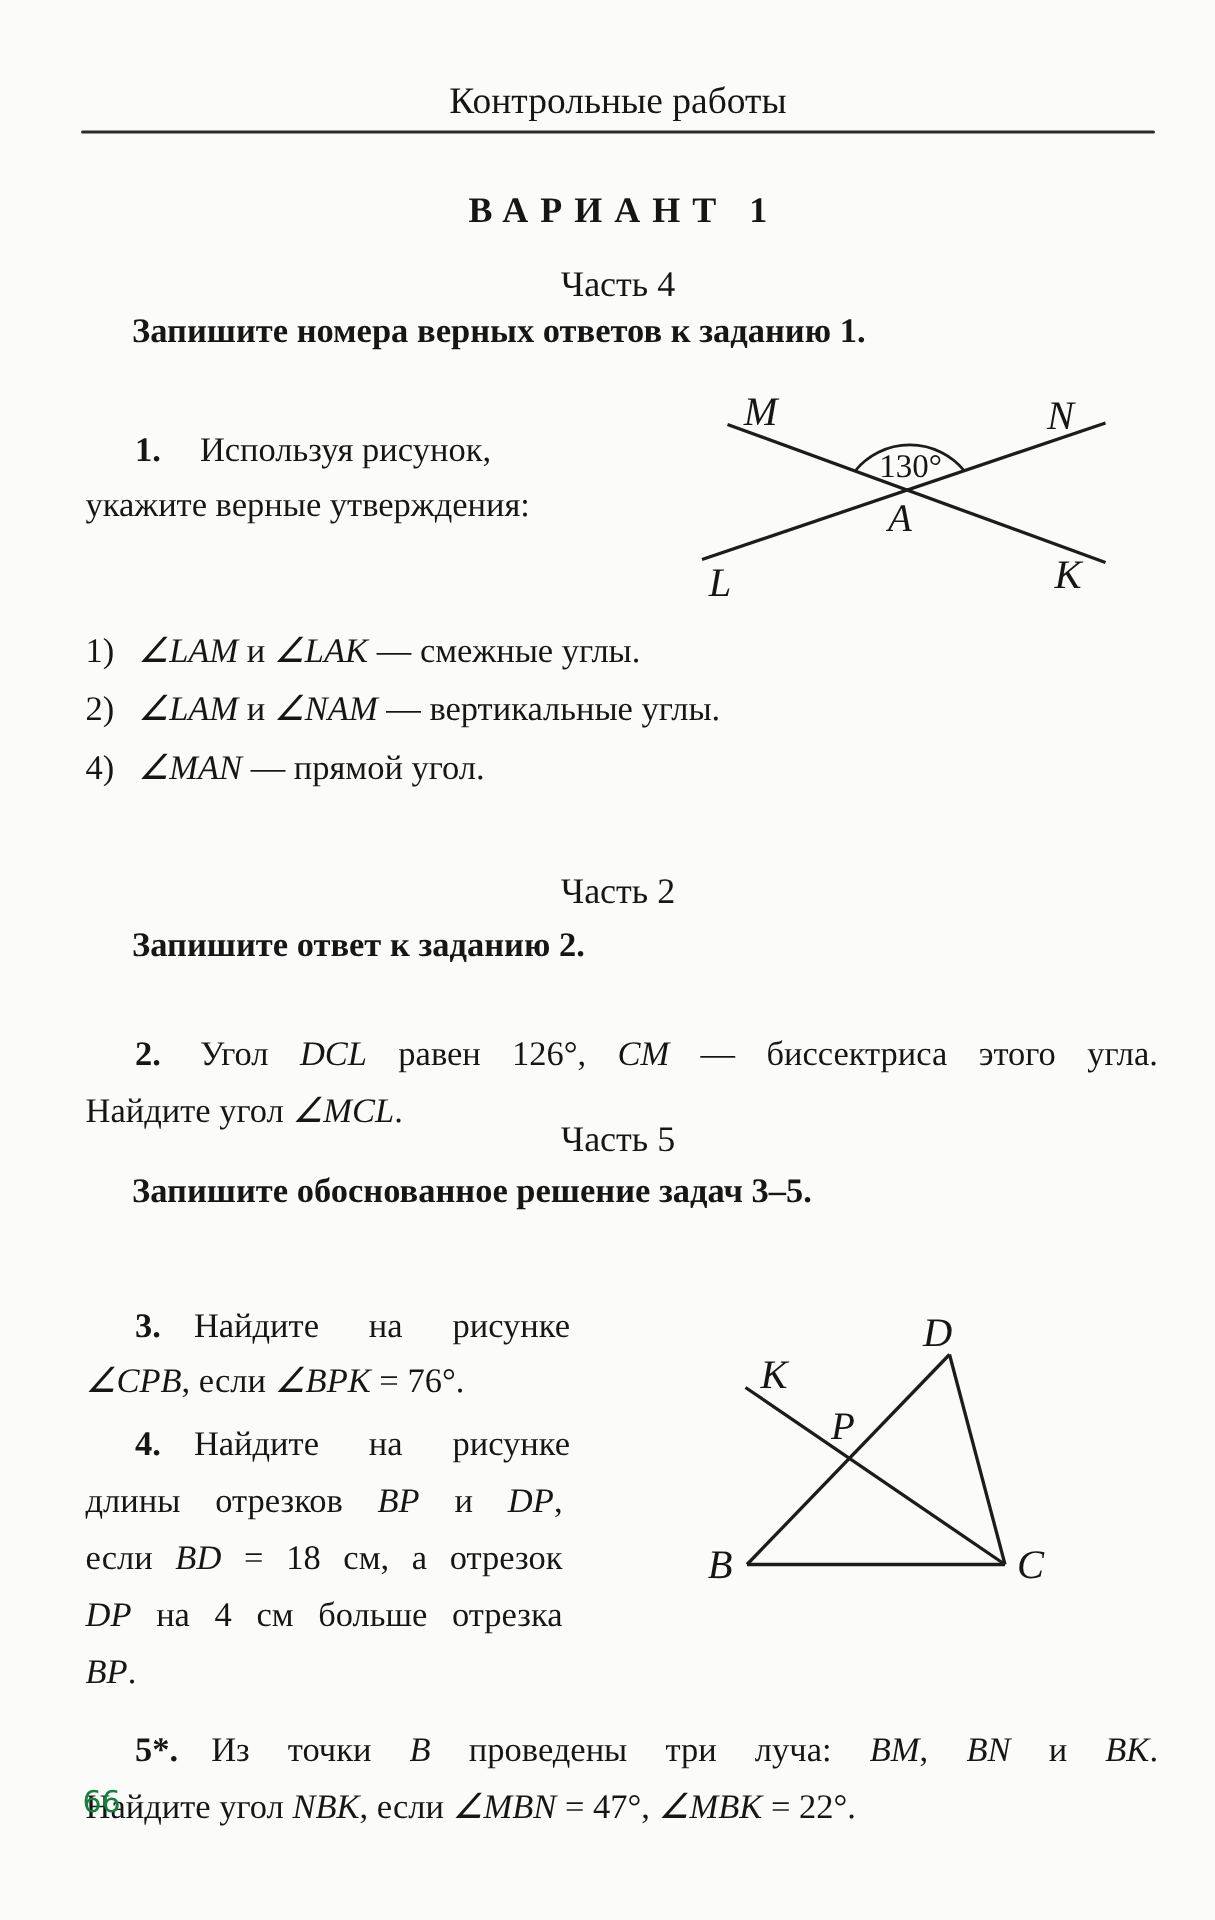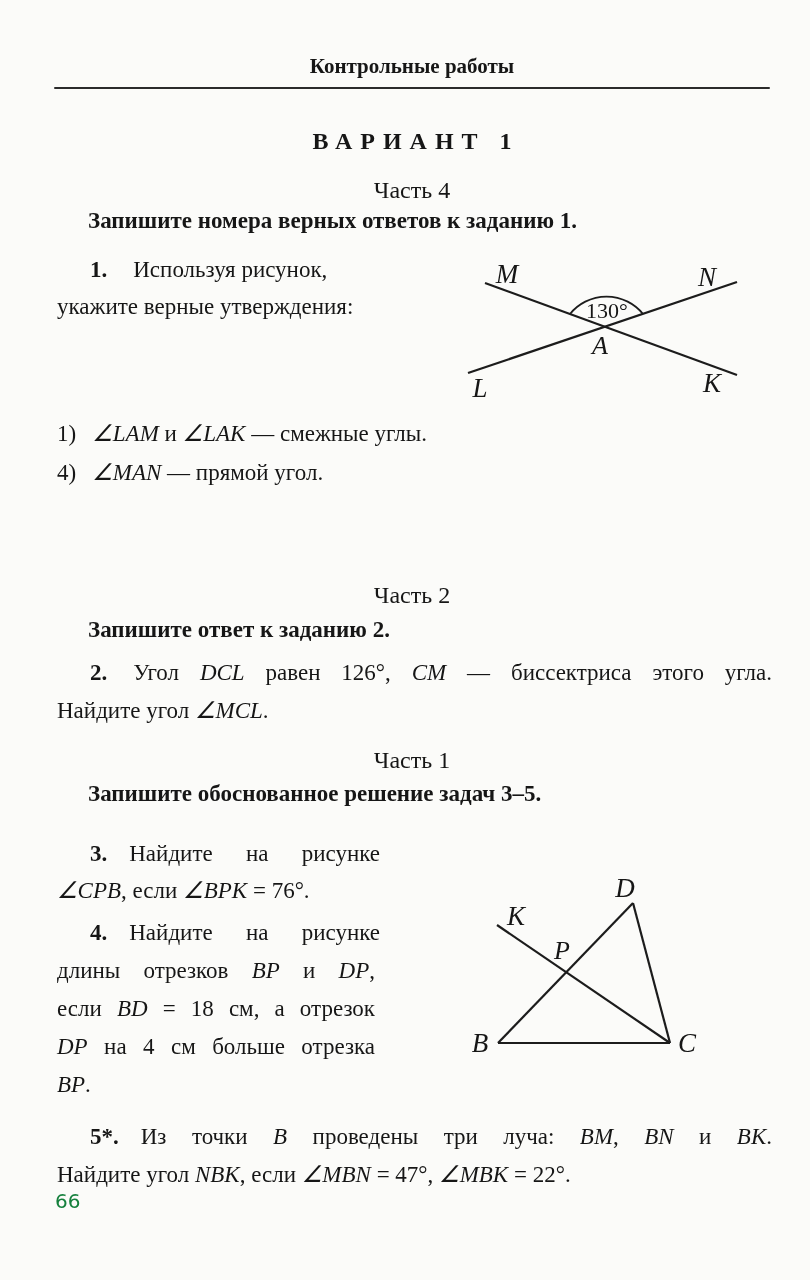--- a/index.html
+++ b/index.html
@@ -7,28 +7,28 @@
   body {
     position:relative;
     background:#fbfbf9;
     color:#161616;
     font-family:"Liberation Serif", serif;
     overflow:hidden;
   }
   .abs { position:absolute; }
   .centered { left:14px; width:796px; text-align:center; }
 
-  .running-header { top:54px; font-size:21px; font-weight:bold; }
+  .running-header { top:54px; font-size:25px; font-weight:normal; }
   .header-rule { top:87px; left:54px; width:716px; height:2px; background:#2b2b2b; border-radius:1px; }
 
   .variant-title { top:128px; font-size:24px; font-weight:bold; letter-spacing:8px; padding-left:8px; }
   .part-heading { font-size:24px; line-height:30px; }
   .instruction  { left:88px; font-size:23px; font-weight:bold; line-height:30px; }
 
-  .bl { font-size:23px; line-height:31px; }
+  .bl { font-size:23px; line-height:31px;margin-top:30px; }
   .just { text-align:justify; text-align-last:justify; }
   .pnum { font-weight:bold; margin-right:26px; }
   .pnum-sm { font-weight:bold; margin-right:22px; }
   .it { font-style:italic; }
 
   .stmts { left:57px; top:414px; }
   .stmt { font-size:23px; line-height:39px; white-space:nowrap; }
   .stmt-num { margin-right:16px; }
 
   .fig { position:absolute; overflow:visible; }
@@ -60,29 +60,30 @@
   <text class="flbl" x="59" y="33">M</text>
   <text class="flbl" x="259" y="36">N</text>
   <text class="flbl" x="32" y="147">L</text>
   <text class="flbl" x="264" y="142">K</text>
   <text class="flbl flbl-sm" x="152" y="104">A</text>
   <text class="fang" x="159" y="68">130°</text>
 </svg>
 
 <div class="abs stmts">
   <div class="stmt"><span class="stmt-num">1)</span><span><span class="it">∠LAM</span><span> и </span><span class="it">∠LAK</span><span> — смежные углы.</span></span></div>
+  <div class="stmt"><span class="stmt-num">2)</span><span><span class="it">∠LAM</span><span> и </span><span class="it">∠NAM</span><span> — вертикальные углы.</span></span></div>
   <div class="stmt"><span class="stmt-num">4)</span><span><span class="it">∠MAN</span><span> — прямой угол.</span></span></div>
 </div>
 
 <div class="abs centered part-heading" style="top:580px">Часть 2</div>
 <div class="abs instruction" style="top:615px">Запишите ответ к заданию 2.</div>
 <div class="abs bl just" style="left:90px; top:657px; width:682px"><span class="pnum">2.</span><span><span>Угол </span><span class="it">DCL</span><span> равен 126°, </span><span class="it">CM</span><span> — биссектриса этого угла.</span></span></div>
 <div class="abs bl" style="left:57px; top:695px"><span>Найдите угол </span><span class="it">∠MCL</span><span>.</span></div>
 
-<div class="abs centered part-heading" style="top:745px">Часть 1</div>
+<div class="abs centered part-heading" style="top:745px">Часть 5</div>
 <div class="abs instruction" style="top:779px">Запишите обоснованное решение задач 3–5.</div>
 
 <div class="abs bl just" style="left:90px; top:838px; width:290px"><span class="pnum-sm">3.</span><span><span>Найдите на рисунке</span></span></div>
 <div class="abs bl" style="left:57px; top:875px"><span class="it">∠CPB</span><span>, если </span><span class="it">∠BPK</span><span> = 76°.</span></div>
 
 <div class="abs bl just" style="left:90px; top:917px; width:290px"><span class="pnum-sm">4.</span><span><span>Найдите на рисунке</span></span></div>
 <div class="abs bl just" style="left:57px; top:955px; width:318px"><span>длины отрезков </span><span class="it">BP</span><span> и </span><span class="it">DP</span><span>,</span></div>
 <div class="abs bl just" style="left:57px; top:993px; width:318px"><span>если </span><span class="it">BD</span><span> = 18 см, а отрезок</span></div>
 <div class="abs bl just" style="left:57px; top:1031px; width:318px"><span class="it">DP</span><span> на 4 см больше отрезка</span></div>
 <div class="abs bl" style="left:57px; top:1069px"><span class="it">BP</span><span>.</span></div>

